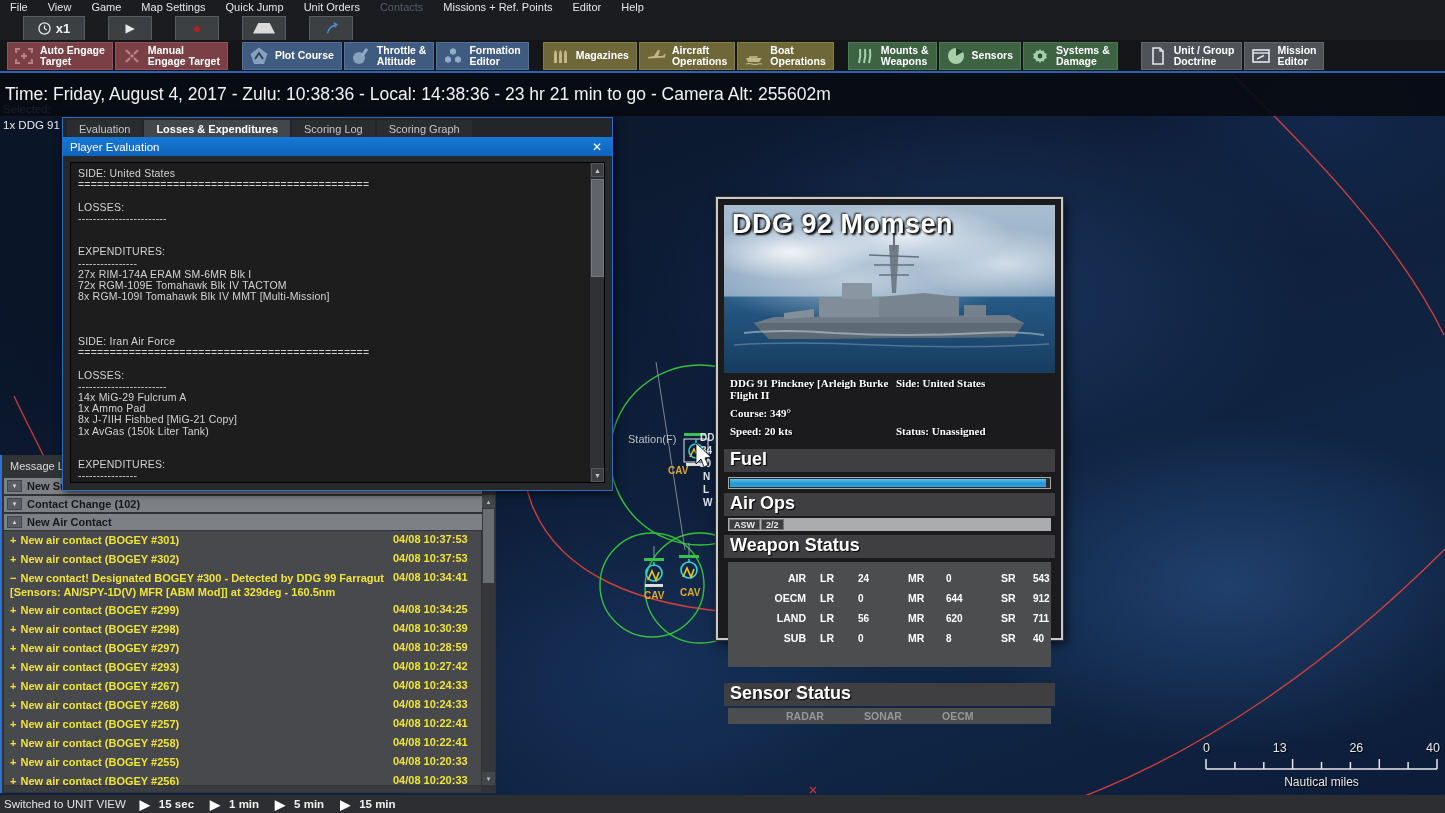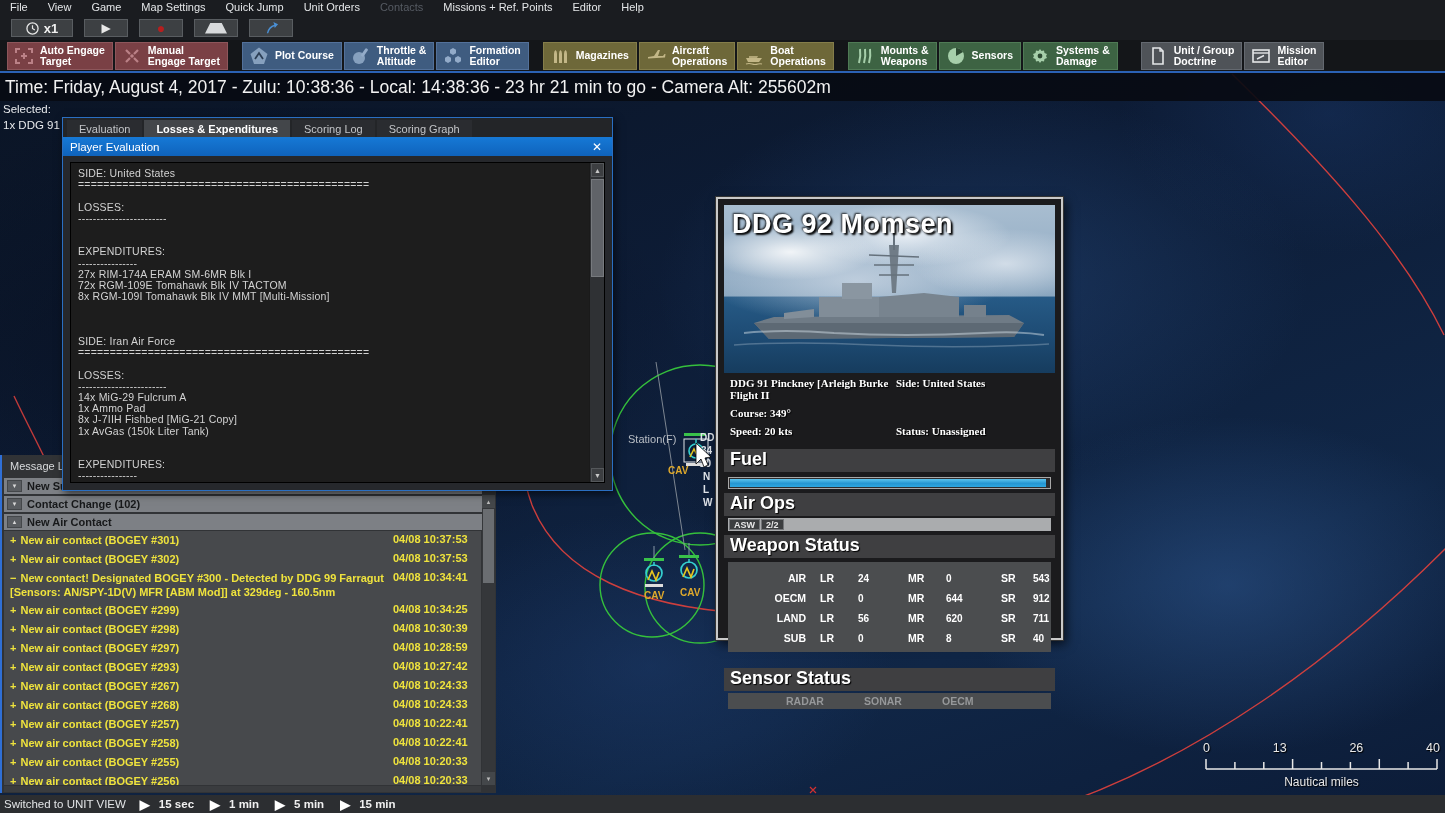--- a/index.html
+++ b/index.html
@@ -25,22 +25,22 @@
   .frag-label { fill:#dfe3e8; font-size:10px; font-weight:bold; font-family:"Liberation Sans",sans-serif; }
 
   
   #menu-bar { position:absolute; left:0; top:0; width:1445px; height:16px; background:#1a1c20;
     display:flex; font-size:11px; color:#e4e6e8; z-index:30; }
   .menu-item { padding:1px 10px; cursor:default; }
   .menu-item.disabled { color:#565b63; }
 
   
   #quick-bar { position:absolute; left:0; top:16px; width:1445px; height:24px; background:#1a1c20; z-index:30; display:flex; align-items:center; }
-  .qbtn { height:18px; background:#3d4043; border:1px solid #595d61; display:flex; align-items:center; justify-content:center;
-    margin-left:11px; color:#e8e8e8; }
+  .qbtn { height:25px; background:#3d4043; border:1px solid #595d61; display:flex; align-items:center; justify-content:center;
+    margin-left:23px; color:#e8e8e8; }
   .qbtn.wide { width:62px; gap:5px; }
   .qbtn.sq { width:44px; }
   .time-comp { font-size:13px; font-weight:bold; color:#f0f0f0; }
   .play-glyph { color:#e8e8e8; font-size:12px; }
   .rec-glyph { color:#b51f1f; font-size:14px; line-height:10px; }
   .trapezoid { width:22px; height:11px; background:#d8dadc; clip-path:polygon(25% 0,75% 0,100% 100%,0 100%); }
 
   
   #toolbar { position:absolute; left:0; top:40px; width:1445px; height:31px; background:#141619; z-index:30; display:flex; align-items:center; padding-left:7px; }
   .tbtn { height:28px; display:flex; align-items:center; padding:0 7px 0 5px; margin-right:2px; cursor:default; }
@@ -52,21 +52,21 @@
   .tbtn.olive { background:#6e6839; border:1px solid #847d4a; color:#c3b787; margin-left:12px; }
   .tbtn.olive + .tbtn.olive { margin-left:0; }
   .tbtn.green { background:#3d6343; border:1px solid #4f7a55; color:#a6cfaa; margin-left:12px; }
   .tbtn.green + .tbtn.green { margin-left:0; }
   .tbtn.gray  { background:#4f5358; border:1px solid #646970; color:#e4e6e8; margin-left:21px; }
   .tbtn.gray + .tbtn.gray { margin-left:0; }
 
   #toolbar-underline { position:absolute; left:0; top:71px; width:1445px; height:2px; background:#2b62b5; z-index:29; }
 
   
-  #time-bar { position:absolute; left:0; top:73px; width:1445px; height:28px; background:rgba(8,11,18,0.92);
+  #time-bar { position:absolute; left:0; top:73px; width:1445px; height:43px; background:rgba(8,11,18,0.92);
     color:#f2f2f2; font-size:17.5px; display:flex; align-items:center; padding-left:5px; z-index:20; }
 
   #selected-label { position:absolute; left:3px; top:103px; font-size:11.5px; color:#e8eaec; z-index:18; }
   #selected-value { position:absolute; left:3px; top:119px; font-size:11.5px; color:#e8eaec; z-index:18; }
 
   
   #eval-win { position:absolute; left:62px; top:117px; width:551px; height:374px; background:#26282c;
     border:1px solid #2a6fc2; z-index:26; box-shadow:2px 3px 8px rgba(0,0,0,0.6); }
   #eval-title { height:19px; background:linear-gradient(180deg,#1679d6 0%,#0f63bc 100%); color:#fff;
     font-size:11.5px; display:flex; align-items:center; padding:0 7px; }
@@ -122,21 +122,21 @@
   .ui-cell { font-size:11px; font-weight:bold; color:#fff; text-shadow:1px 1px 1px #000; }
   .ui-left { flex:1; }
   .ui-right { width:153px; flex:none; }
   .section-head { background:#3f3f41; color:#fff; font-size:18px; font-weight:bold; padding:0 6px 2px; margin-top:4px;
     text-shadow:1px 1px 1px #000; }
   #fuel-bar { margin:5px 4px 2px; height:12px; border:1px solid #a8a8a8; background:#2c2c2e; padding:1px; }
   #fuel-fill { width:99%; height:100%; background:linear-gradient(180deg,#5cc4ee 0%,#2596d2 55%,#2ea7e0 100%); }
   #airops-bar { margin:2px 4px 0; height:13px; background:#aaacae; display:flex; align-items:center; }
   .airops-tag { height:11px; margin-left:1px; padding:0 4px; background:#3c3e40; border:1px solid #737578;
     color:#e8e8e8; font-size:9px; font-weight:bold; display:flex; align-items:center; }
-  #weapon-table { margin:4px 4px 16px; background:#4b4d4f; padding:6px 4px 4px; }
+  #weapon-table { margin:4px 4px 16px; background:#4b4d4f; padding:6px 4px 19px; }
   .wrow { display:grid; grid-template-columns:88px 38px 50px 38px 55px 32px 50px; align-items:center; height:20px; }
   .wcat { text-align:right; padding-right:14px; font-size:10.5px; font-weight:bold; color:#fff; }
   .wlab { font-size:10.5px; font-weight:bold; color:#fff; }
   .wval { font-size:10px; font-weight:bold; color:#fff; }
   #sensor-row { margin:2px 4px 0; height:16px; background:#4b4d4f; display:flex; align-items:center; padding-left:58px; }
   .sensor-label { width:78px; font-size:10.5px; font-weight:bold; color:#96989a; }
 
   
   #scale-bar { position:absolute; left:1203px; top:741px; width:237px; z-index:15; color:#e8e8e8; }
   #scale-nums { display:flex; justify-content:space-between; font-size:12.5px; text-shadow:1px 1px 1px #000; padding:0 0 1px; }

